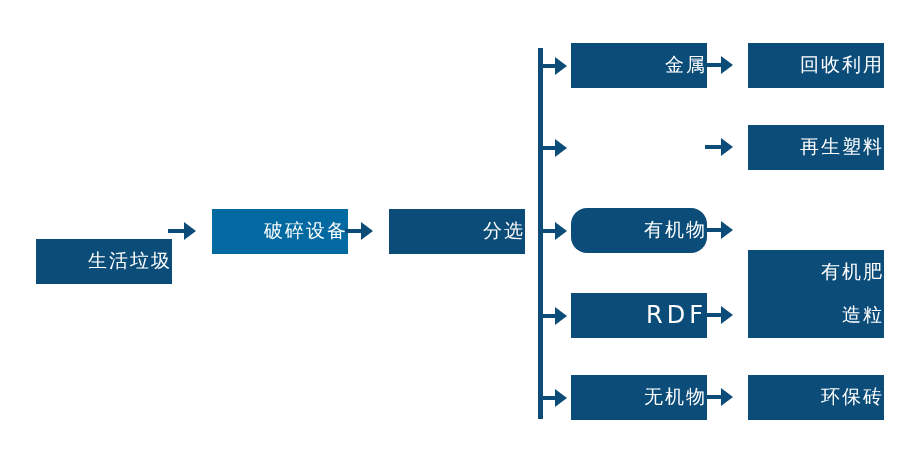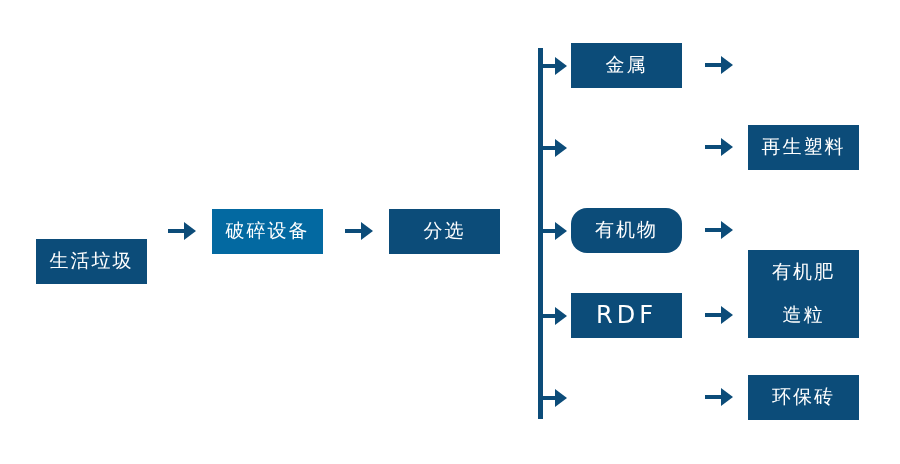--- a/index.html
+++ b/index.html
@@ -17,24 +17,24 @@
     position: relative;
     width: 900px;
     height: 464px;
     background: #ffffff;
   }
 
   
   .node {
     position: absolute;
     height: 45px;
-    width: 111px;
+    width: 136px;
     display: flex;
     align-items: center;
-    justify-content: center;
+    justify-content: flex-end;
     color: #ffffff;
     font-size: 19px;
     letter-spacing: 2px;
     line-height: 1;
     white-space: nowrap;
     font-family: "DejaVu Sans", "Liberation Sans", sans-serif;
   }
 
   .node.blue { background: #0c4c79; }
   .node.red  { background: #0369a1; }
@@ -112,20 +112,23 @@
   </div>
   <div class="node blue" style="left:571px; top:43px;">
     <span class="label">金属</span>
   </div>
   <div class="arrow-h" style="left:703px; top:52px;">
     <svg viewBox="0 0 34 26" xmlns="http://www.w3.org/2000/svg">
       <path d="M2 13 H23" stroke="#0c4c79" stroke-width="4" fill="none"></path>
       <path d="M18 4 L30 13 L18 22 L18 16 L18 10 Z" fill="#0c4c79"></path>
     </svg>
   </div>
+  <div class="node blue" style="left:748px; top:43px;">
+    <span class="label">回收利用</span>
+  </div>
 
   <div class="arrow-branch" style="left:540px; top:136px;">
     <svg viewBox="0 0 30 24" xmlns="http://www.w3.org/2000/svg">
       <path d="M0 12 H20" stroke="#0c4c79" stroke-width="4" fill="none"></path>
       <path d="M15 3 L27 12 L15 21 L15 15 L15 9 Z" fill="#0c4c79"></path>
     </svg>
   </div>
   <div class="arrow-h" style="left:703px; top:134px;">
     <svg viewBox="0 0 34 26" xmlns="http://www.w3.org/2000/svg">
       <path d="M2 13 H23" stroke="#0c4c79" stroke-width="4" fill="none"></path>
@@ -173,20 +176,23 @@
   <div class="node blue" style="left:748px; top:293px;">
     <span class="label">造粒</span>
   </div>
 
   <div class="arrow-branch" style="left:540px; top:386px;">
     <svg viewBox="0 0 30 24" xmlns="http://www.w3.org/2000/svg">
       <path d="M0 12 H20" stroke="#0c4c79" stroke-width="4" fill="none"></path>
       <path d="M15 3 L27 12 L15 21 L15 15 L15 9 Z" fill="#0c4c79"></path>
     </svg>
   </div>
+  <div class="node blue" style="left:571px; top:375px;">
+    <span class="label">无机物</span>
+  </div>
   <div class="arrow-h" style="left:703px; top:384px;">
     <svg viewBox="0 0 34 26" xmlns="http://www.w3.org/2000/svg">
       <path d="M2 13 H23" stroke="#0c4c79" stroke-width="4" fill="none"></path>
       <path d="M18 4 L30 13 L18 22 L18 16 L18 10 Z" fill="#0c4c79"></path>
     </svg>
   </div>
   <div class="node blue" style="left:748px; top:375px;">
     <span class="label">环保砖</span>
   </div>
 

